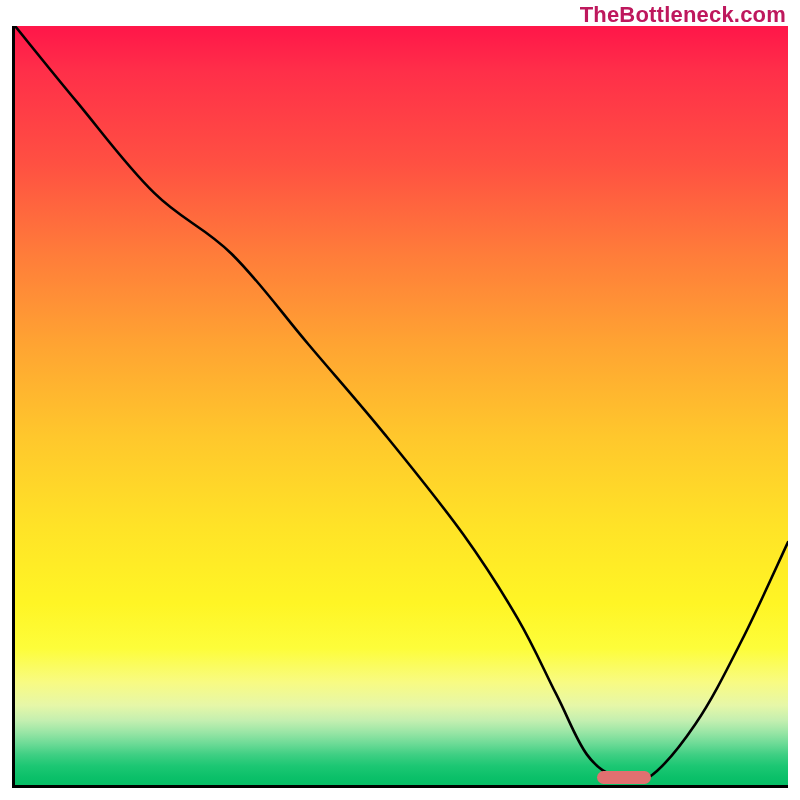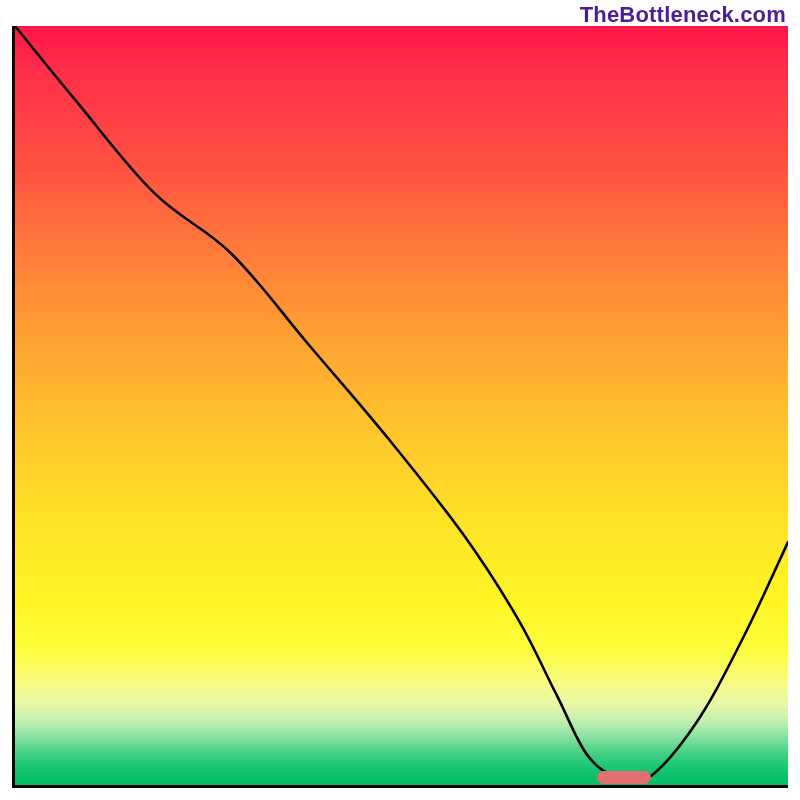--- a/index.html
+++ b/index.html
@@ -14,21 +14,21 @@
     position: relative;
     width: 800px;
     height: 800px;
   }
   .watermark {
     position: absolute;
     top: 2px;
     right: 14px;
     font-size: 22px;
     font-weight: bold;
-    color: #4c1d95;
+    color: #be185d;
     letter-spacing: 0.2px;
   }
   .plot-area {
     position: absolute;
     left: 12px;
     top: 26px;
     width: 776px;
     height: 762px;
     border-left: 3px solid #000;
     border-bottom: 3px solid #000;

